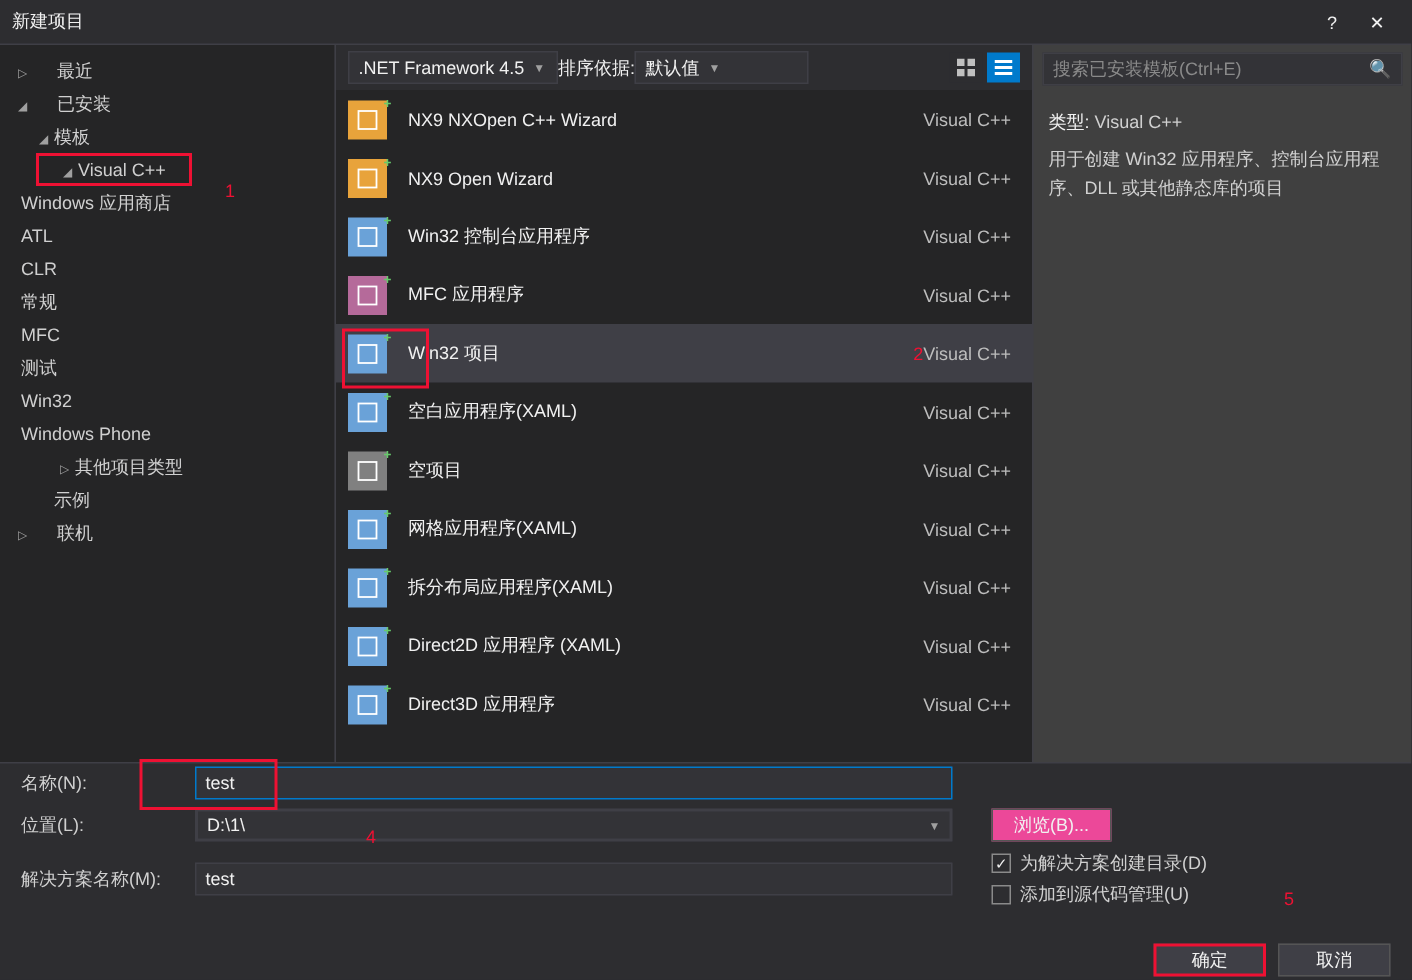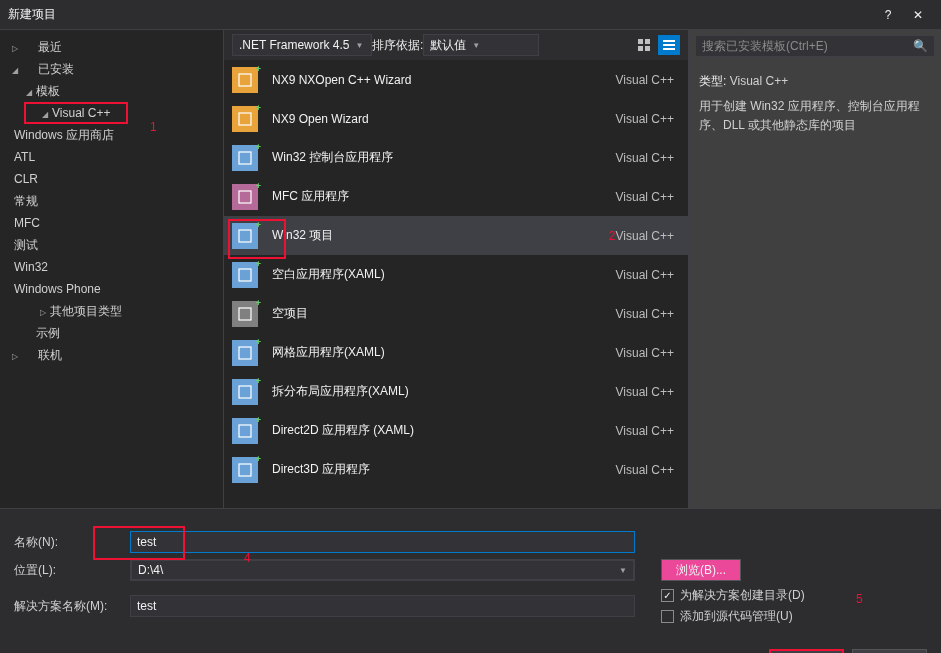--- a/index.html
+++ b/index.html
@@ -34,21 +34,21 @@
 .tpl-icon .plus { position:absolute; top:-3px; right:-3px; color:#67c96b; font-size:9px; font-weight:bold; }
 .tpl-name { flex:1; }
 .tpl-lang { color:#bdbdbd; margin-right:6px; }
 .iconredbox { position:relative; }
 .iconredbox::after { content:""; position:absolute; left:-4px; top:-4px; width:54px; height:36px; border:2px solid #e13; pointer-events:none; }
 .right { width:253px; background:#404040; border-left:1px solid #3f3f46; display:flex; flex-direction:column; }
 .searchbox { margin:5px 6px; height:22px; background:#333337; border:1px solid #3f3f46; display:flex; align-items:center; padding:0 6px; color:#8a8a8a; }
 .searchbox .mag { margin-left:auto; color:#a0a0a0; }
 .desc { padding:10px 10px; color:#d0d0d0; line-height:1.6; }
 .desc .lbl { color:#f1f1f1;margin-top:20px; }
-.bottom { height:145px; background:#2d2d30; border-top:1px solid #3f3f46; padding:22px 14px 8px 14px; display:flex; flex-direction:column; gap:6px; }
+.bottom { height:145px; background:#2d2d30; border-top:1px solid #3f3f46; padding:2px 14px 8px 14px; display:flex; flex-direction:column; gap:6px; }
 .form-row { display:flex; align-items:center; gap:6px; }
 .form-row .flabel { width:110px; color:#d0d0d0; }
 .textbox { flex:1; height:22px; background:#333337; border:1px solid #007acc; color:#f1f1f1; padding:0 6px; display:flex; align-items:center; }
 .textbox.plain { border:1px solid #3f3f46; }
 .locbox { width:505px; height:22px; background:#333337; border:1px solid #3f3f46; color:#f1f1f1; padding:0 6px; display:flex; align-items:center; }
 .locbox .chev { margin-left:auto; font-size:8px; color:#a0a0a0; }
 .btn { background:#ec4899; border:1px solid #555; height:22px; padding:0 14px; color:#f1f1f1; display:flex; align-items:center; }
 .checkbox-row { display:flex; align-items:center; gap:6px; color:#d0d0d0; }
 .chk { width:13px; height:13px; border:1px solid #8a8a8a; background:#2d2d30; display:flex; align-items:center; justify-content:center; font-size:10px; color:#f1f1f1; }
 .dialog-btns { display:flex; gap:8px; justify-content:flex-end; margin-top:18px; }
@@ -292,21 +292,21 @@
 <div class="bottom" style="position:relative">
   <div class="form-row">
     <span class="flabel">名称(N):</span>
     <div class="textbox nameredbox" style="width:505px;flex:none">
         <span>test</span>
       </div>
   </div>
   <div class="form-row">
     <span class="flabel">位置(L):</span>
     <div class="locbox redbox" style="border-width:2px">
-        <span>D:\4\</span>
+        <span>D:\1\</span>
         <span class="chev">▼</span>
       </div>
     <div style="width:14px"></div>
     <div class="btn">
         <span>浏览(B)...</span>
       </div>
   </div>
   <div class="form-row">
     <span class="flabel">解决方案名称(M):</span>
     <div class="textbox plain" style="width:505px;flex:none">

